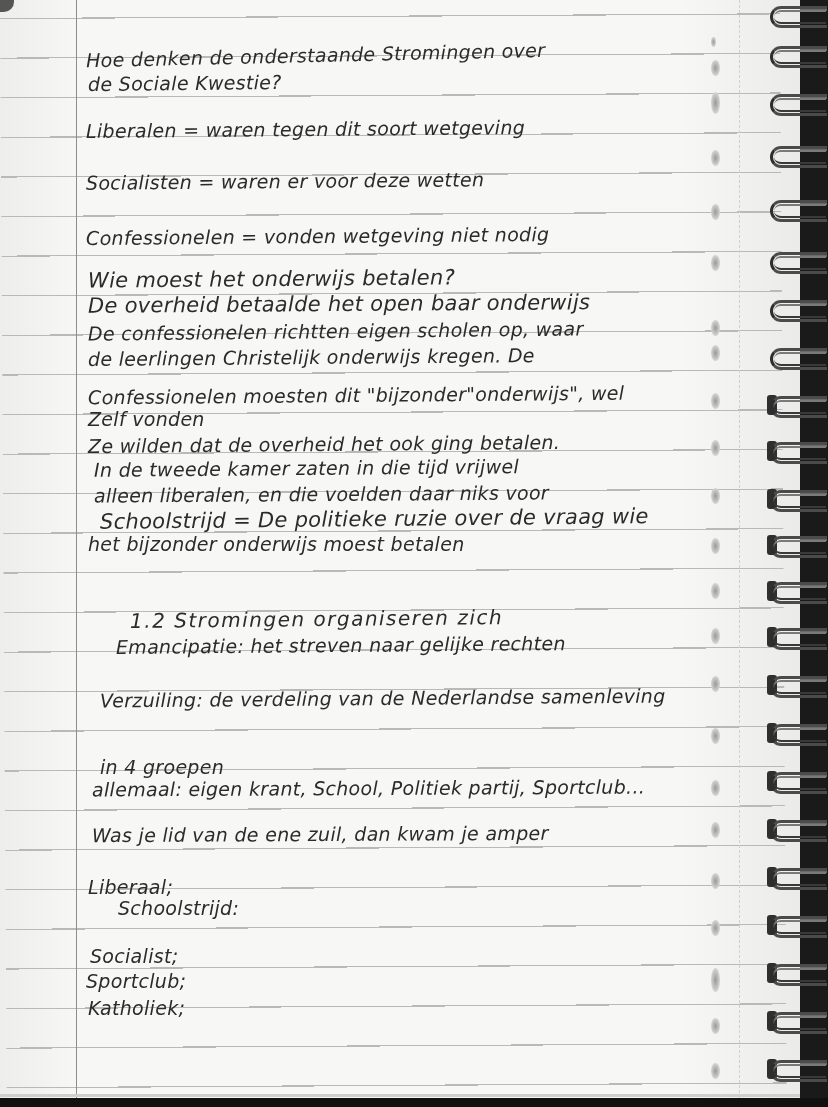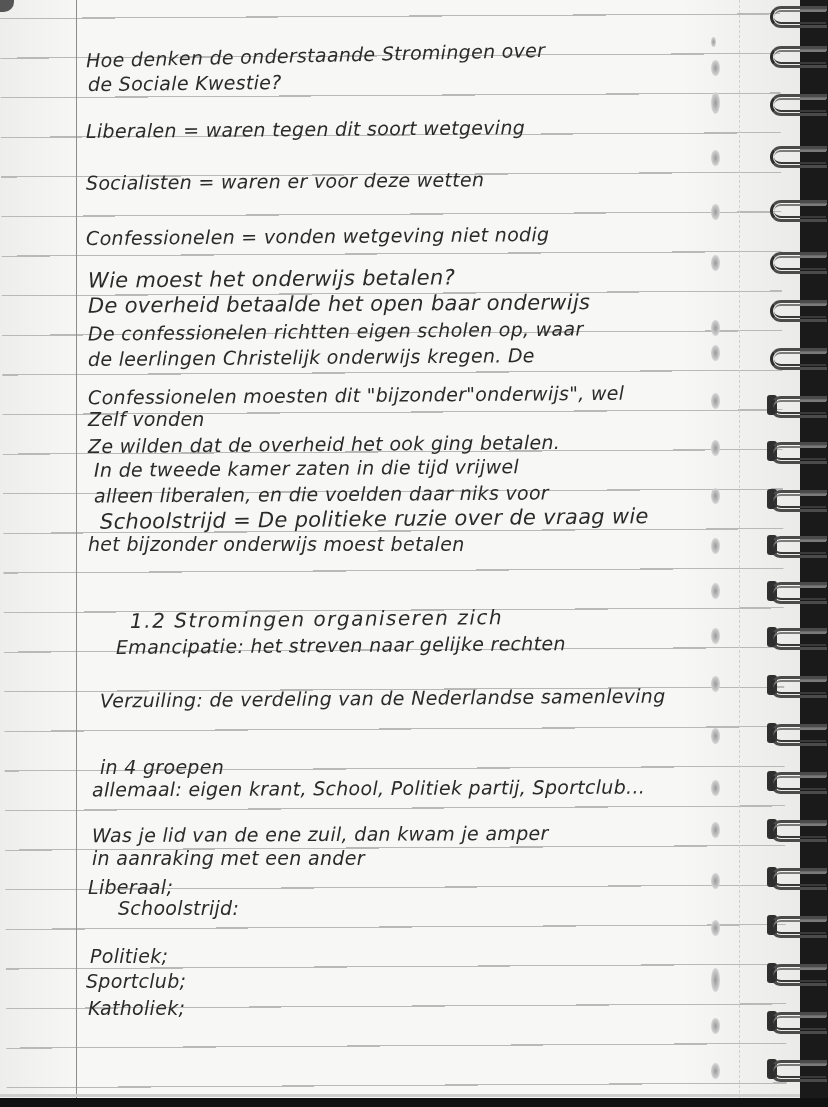--- a/index.html
+++ b/index.html
@@ -140,25 +140,24 @@
     <div class="line" style="left:94px;top:483px;transform:rotate(-0.4deg);">alleen liberalen, en die voelden daar niks voor</div>
     <div class="line big" style="left:100px;top:508px;transform:rotate(-0.6deg);">Schoolstrijd = De politieke ruzie over de vraag wie</div>
     <div class="line" style="left:88px;top:533px;">het bijzonder onderwijs moest betalen</div>
 
     <div class="line heading" style="left:130px;top:608px;transform:rotate(-0.6deg);">1.2  Stromingen organiseren zich</div>
     <div class="line" style="left:116px;top:634px;transform:rotate(-0.5deg);">Emancipatie: het streven naar gelijke rechten</div>
     <div class="line" style="left:100px;top:687px;transform:rotate(-0.5deg);">Verzuiling: de verdeling van de Nederlandse samenleving</div>
     <div class="line" style="left:100px;top:708px;margin-top:48px;">in 4 groepen</div>
     <div class="line" style="left:92px;top:777px;transform:rotate(-0.3deg);">allemaal: eigen krant, School, Politiek partij, Sportclub...</div>
     <div class="line" style="left:92px;top:823px;transform:rotate(-0.3deg);">Was je lid van de ene zuil, dan kwam je amper</div>
-    <div class="line" style="left:92px;top:847px;">in aanraking met een ander</div>
 
     <div class="line" style="left:118px;top:897px;">Schoolstrijd:</div>
     <div class="line" style="left:88px;top:876px;">Liberaal;</div>
-    <div class="line" style="left:90px;top:945px;">Politiek;</div>
+    <div class="line" style="left:90px;top:945px;">Socialist;</div>
     <div class="line" style="left:86px;top:970px;">Sportclub;</div>
     <div class="line" style="left:88px;top:997px;">Katholiek;</div>
   </div>
   <div class="paper-shadow"></div>
 </div>
 
 <div class="spiral">
   <div class="ring" style="top:4px;">
       <div class="loop"></div>
       <div class="loop2"></div>

